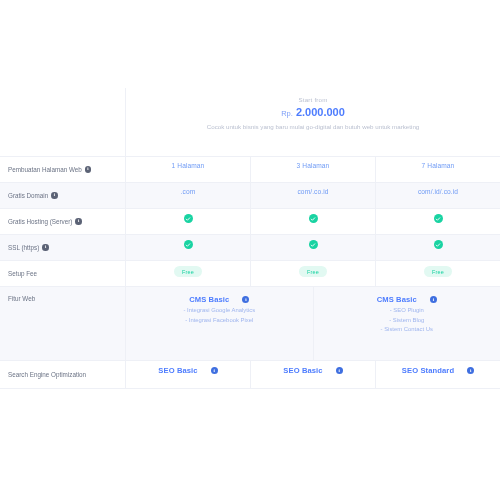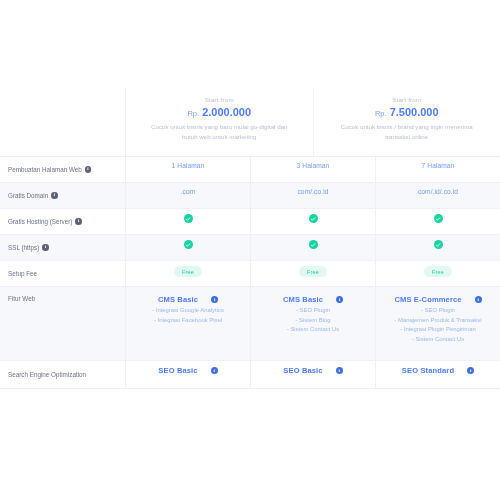--- a/index.html
+++ b/index.html
@@ -201,25 +201,20 @@
     <div class="header-row">
       <div class="label-cell"></div>
 
       <div class="plan-cell">
         <div class="plan-startfrom">Start from</div>
         <div class="plan-price"><span class="cur">Rp.</span> <span>2.000.000</span></div>
         <div class="plan-desc">Cocok untuk bisnis yang baru mulai go-digital dan butuh web untuk marketing</div>
       </div>
 
 
-      <div class="plan-cell">
-        <div class="plan-startfrom">Start from</div>
-        <div class="plan-price"><span class="cur">Rp.</span> <span>7.500.000</span></div>
-        <div class="plan-desc">Cocok untuk bisnis / brand yang ingin menerima transaksi online</div>
-      </div>
     </div>
 
     <div class="row plain">
       <div class="label-cell">
         <span class="label-text">Pembuatan Halaman Web</span>
         <span class="info-icon">i</span>
       </div>
       <div class="value-cell">
           <span class="value-text">1 Halaman</span>
         </div>
@@ -339,32 +334,20 @@
           <span class="value-text strong">CMS Basic</span>
           <span class="info-icon blue">i</span>
         </div>
         <div class="feature-list">
           <span class="sub">- SEO Plugin</span>
           <span class="sub">- Sistem Blog</span>
           <span class="sub">- Sistem Contact Us</span>
         </div>
       </div>
 
-      <div class="value-cell" style="justify-content:flex-start;padding-top:8px">
-        <div class="feature-title">
-          <span class="value-text strong">CMS E-Commerce</span>
-          <span class="info-icon blue">i</span>
-        </div>
-        <div class="feature-list">
-          <span class="sub">- SEO Plugin</span>
-          <span class="sub">- Manajemen Produk &amp; Transaksi</span>
-          <span class="sub">- Integrasi Plugin Pengiriman</span>
-          <span class="sub">- Sistem Contact Us</span>
-        </div>
-      </div>
     </div>
 
     <div class="row plain">
       <div class="label-cell">
         <span class="label-text">Search Engine Optimization</span>
       </div>
       <div class="value-cell">
         <div class="feature-title" style="margin-bottom:0">
           <span class="value-text strong">SEO Basic</span>
           <span class="info-icon blue">i</span>

